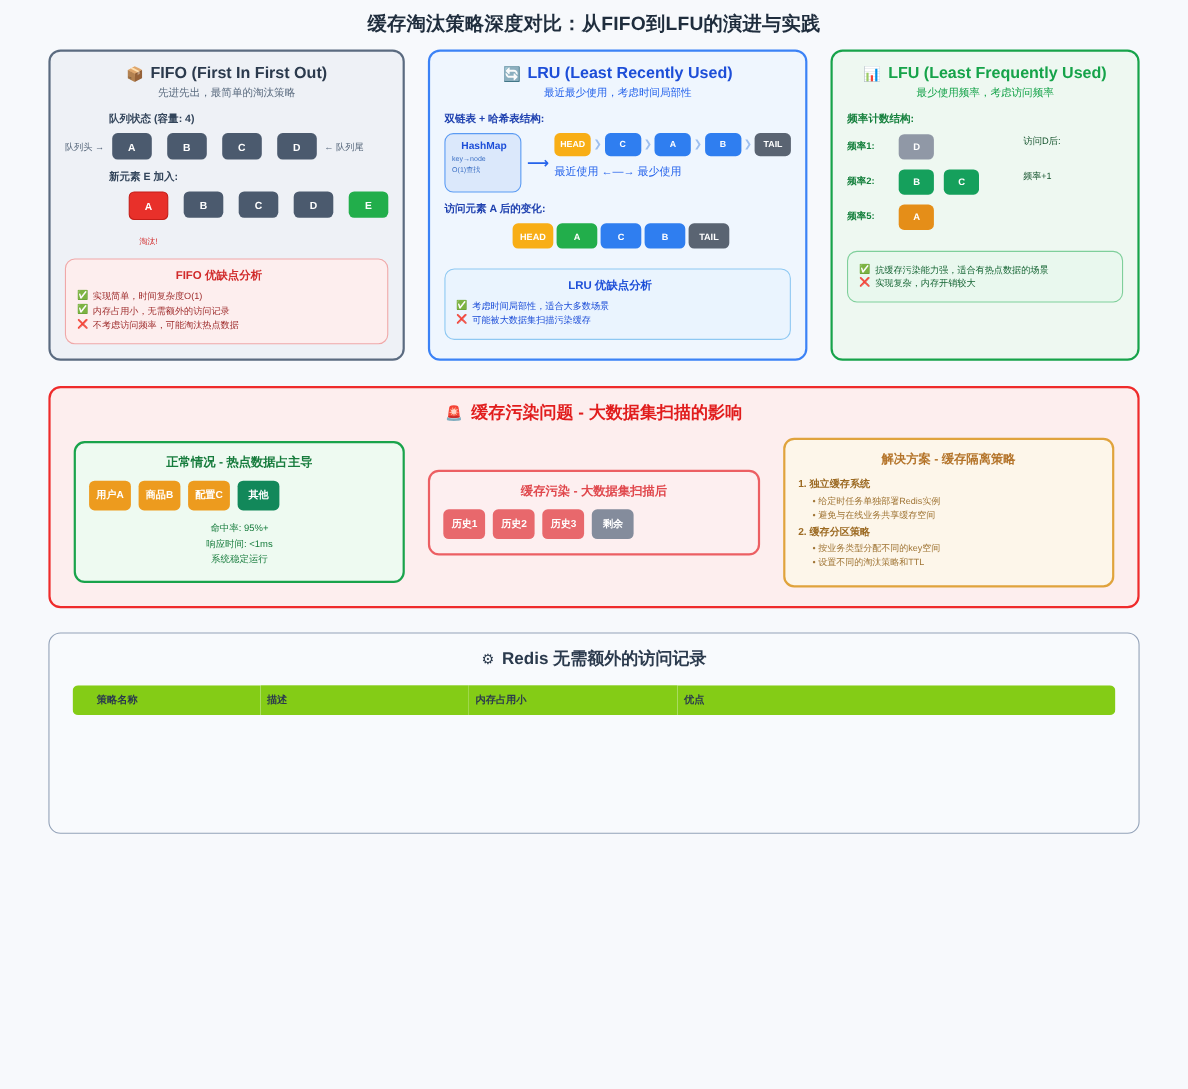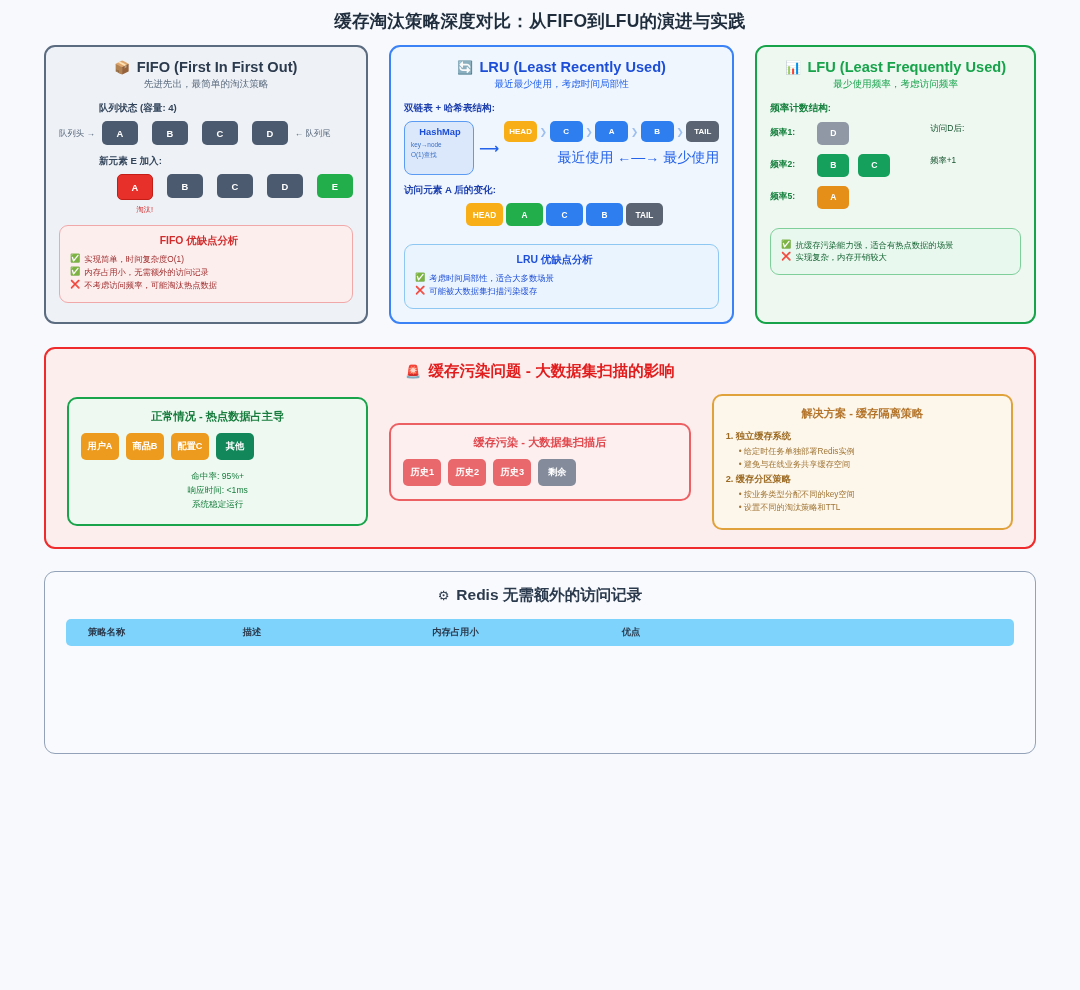--- a/index.html
+++ b/index.html
@@ -93,22 +93,22 @@
     text-align:center;
   }
   .box.q    { width:36px; height:24px; background:#4b5a6e; }
   .box.evict{ width:36px; height:26px; background:#e8302a; border:1px solid #c41d18; }
   .box.add  { width:36px; height:24px; background:#22ae4b; }
 
   .queue-line { display:flex; gap:14px; }
   .queue-line2 { display:flex; gap:14px; }
 
   .evict-tag {
-    font-size:7.4px; color:#d32f2f; text-align:right;
-    width:36px; margin-top:5px;
+    font-size:7.4px; color:#d32f2f; text-align:center;
+    width:36px; margin-top:15px;
   }
 
   
   .notes {
     border-radius:9px;
     padding:8px 24px 9px 10px;
     margin-top:10px;
   }
   .notes-title {
     text-align:center;
@@ -157,21 +157,21 @@
   .node {
     border-radius:5px; color:#fff; font-size:8px; font-weight:bold;
     width:33px; height:21px;
     display:flex; align-items:center; justify-content:center;
   }
   .node.head { background:#f8ae16; }
   .node.mid  { background:#2f7ef0; }
   .node.tail { background:#5a6472; }
   .node.hit  { background:#22ae4b; }
   .chev { color:#9dbff0; font-size:9px; padding:0 2.5px; }
-  .ll-caption { font-size:14px; color:#2563eb; text-align:right; margin-top:7px; }
+  .ll-caption { font-size:10px; color:#2563eb; text-align:left; margin-top:7px; }
   .ll-after { margin-top:9px; }
   .ll-after-nodes { display:flex; gap:3px; margin-top:6px; margin-left:62px; }
   .ll-after-nodes .node { width:37px; height:23px; font-size:8.3px; }
 
   
   .freq-grid { display:flex; }
   .freq-left { width:160px; }
   .freq-row { display:flex; align-items:center; gap:9px; margin-bottom:8px; height:24px; }
   .freq-lab { font-size:8.6px; font-weight:bold; color:#15803d; width:38px; }
   .fbox {
@@ -251,21 +251,21 @@
     border-radius:11px;
     padding:13px 21px 21px 21px;
     min-height:162px;
   }
   .redis-title {
     text-align:center; font-size:15.5px; font-weight:bold; color:#2b3a4d;
     display:flex; align-items:center; justify-content:center; gap:7px;
     margin-bottom:13px;
   }
   table.redis { width:100%; border-collapse:collapse; }
-  table.redis thead tr { background:#7dd3fc; }
+  table.redis thead tr { background:#84cc16; }
   table.redis th {
     text-align:left;
     font-size:9.3px;
     font-weight:bold;
     color:#2b3a4d;
     padding:7px 6px;
   }
   table.redis th:first-child { padding-left:22px; border-radius:5px 0 0 5px; }
   table.redis th:last-child  { border-radius:0 5px 5px 0; }
   .tbody-empty { height:86px; }

